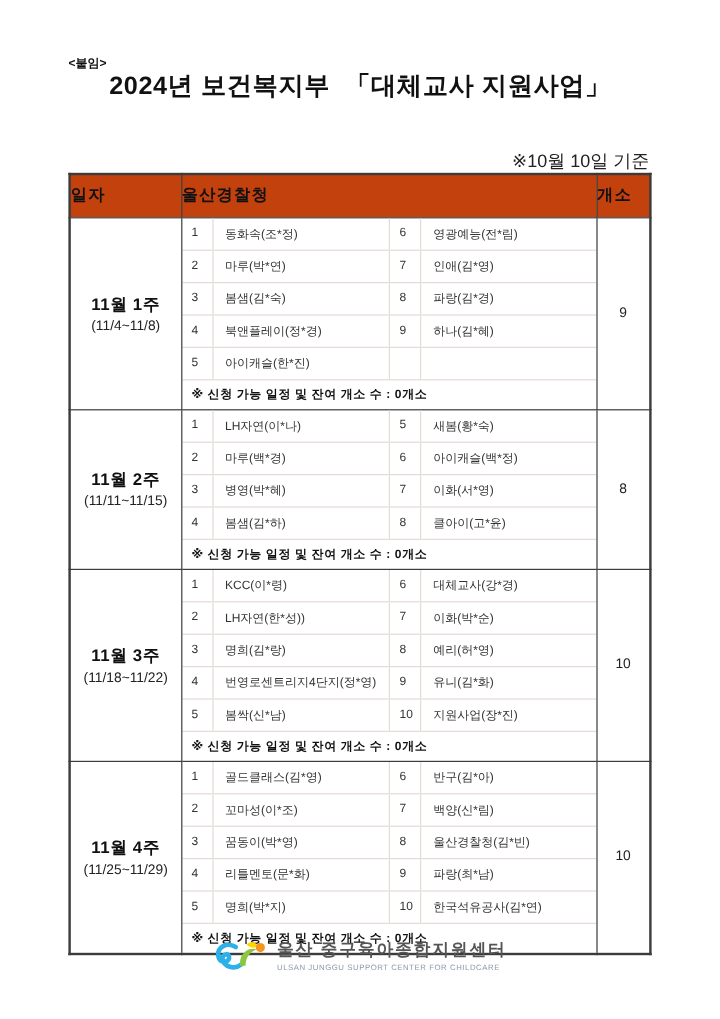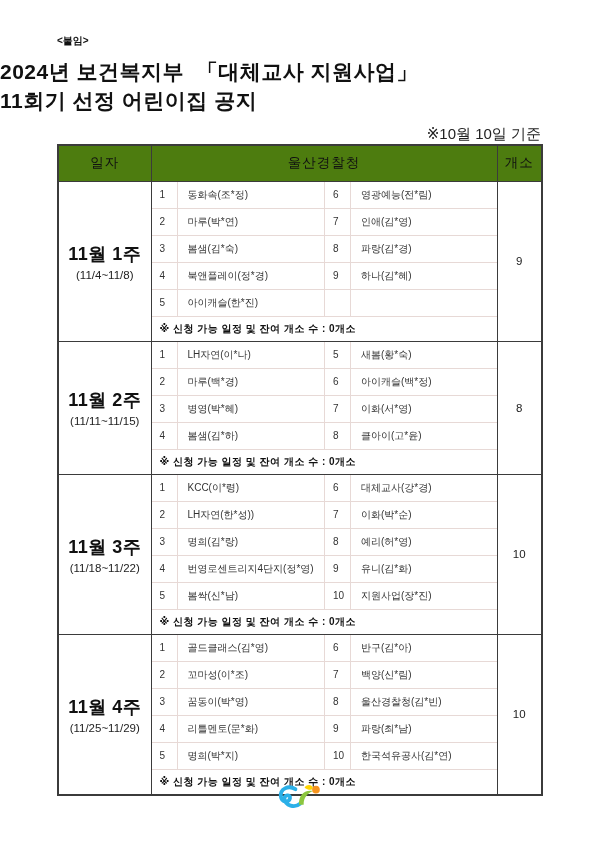--- a/index.html
+++ b/index.html
@@ -4,45 +4,45 @@
 <style>
   * { margin:0; padding:0; box-sizing:border-box; }
   html,body { background:#ffffff; }
   body {
     width:600px; height:849px; overflow:hidden;
     font-family:"Liberation Sans","DejaVu Sans",sans-serif;
     color:#222;
   }
   .page { position:relative; width:600px; height:849px; background:#fff; }
 
-  .attachment { position:absolute; left:57px; top:34px; font-size:10px; font-weight:bold; color:#111; }
+  .attachment { position:absolute; left:57px; top:46px; font-size:10px; font-weight:bold; color:#111; }
 
   .title {
     position:absolute; top:57px; left:0; width:100%;
-    text-align:left; font-weight:bold; font-size:21px; line-height:29px;
+    text-align:center; font-weight:bold; font-size:21px; line-height:29px;
     letter-spacing:0.5px; color:#111; white-space:pre-wrap;
   }
 
   .date-note { position:absolute; top:125px; right:59px; font-size:15px; color:#222; }
 
   table.main-table {
     position:absolute; top:144px; left:57px; width:484px;
     border-collapse:collapse; table-layout:fixed;
   }
   table.main-table th, table.main-table td { border:1.5px solid #3b3b3b; }
   table.main-table { border:2px solid #3b3b3b; }
   thead th {
-    background:#4d7c0f; height:36px; font-size:13.5px; font-weight:normal;
-    text-align:center; vertical-align:middle; letter-spacing:1px; color:#111;
+    background:#c2410c; height:36px; font-size:13.5px; font-weight:bold;
+    text-align:left; vertical-align:middle; letter-spacing:1px; color:#111;
   }
   col.c1 { width:93px; } col.c2 { width:346px; } col.c3 { width:45px; }
   tbody td { border-top:3px double #3b3b3b; vertical-align:middle; }
 
   td.c-date { text-align:center; }
-  .wlabel { font-size:18px; font-weight:bold; color:#111; letter-spacing:0.5px; }
+  .wlabel { font-size:14px; font-weight:bold; color:#111; letter-spacing:0.5px; }
   .wrange { font-size:11.5px; margin-top:3px; color:#222; }
 
   td.c-names { padding:0; vertical-align:top; }
   .erow { display:flex; border-bottom:1px solid #e7d9d6; }
   .erow:last-of-type { border-bottom:none; }
   .ecell { flex:1 1 50%; display:flex; align-items:stretch; height:26px; min-width:0; }
   .ecell + .ecell { border-left:1px solid #e7d9d6; }
   .enum {
     flex:0 0 26px; display:flex; align-items:center; padding-left:8px;
     font-size:10px; color:#333; border-right:1px solid #e7d9d6;
@@ -67,21 +67,21 @@
   .org-ko { font-size:14px; font-weight:bold; color:#555; letter-spacing:1.5px; }
   .org-en { font-size:6.5px; color:#8b98ad; letter-spacing:0.45px; margin-top:2px; }
 </style>
 </head>
 <body>
 
 <div class="page">
 
   <div class="attachment">&lt;붙임&gt;</div>
 
-  <div class="title"><span>2024년 보건복지부  「대체교사 지원사업」</span><br><span>11회기 선정 어린이집 공지</span></div>
+  <div class="title"><span>2024년 보건복지부  「대체교사 지원사업」</span><br></div>
 
   <div class="date-note">※10월 10일 기준</div>
 
   <table class="main-table">
     <colgroup>
         <col class="c1">
         <col class="c2">
         <col class="c3">
       </colgroup>
     <thead>
@@ -333,15 +333,19 @@
       </tbody>
   </table>
 
   <div class="footer">
     <svg class="logo-mark" viewBox="0 0 50 34" xmlns="http://www.w3.org/2000/svg">
       <path d="M20 9 C12 4 3 9 4 17 C5 24 13 24 14 19 C15 14 7 15 8 20 C9 27 19 30 25 25" fill="none" stroke="#2bb0e8" stroke-width="4.2" stroke-linecap="round"></path>
       <path d="M24 26 C23 16 30 9 39 11 C33 14 29 18 29 26 Z" fill="#8cc63f"></path>
       <path d="M30 7 C33 3 38 4 39 7 C39.5 9 37 10 34.5 9.5 C32.5 9 31 8 30 7 Z" fill="#ffd400"></path>
       <circle cx="42.5" cy="9.5" r="4.2" fill="#f7941e"></circle>
     </svg>
+    <div class="org-text">
+      <div class="org-ko">울산 중구육아종합지원센터</div>
+      <div class="org-en">ULSAN JUNGGU SUPPORT CENTER FOR CHILDCARE</div>
+    </div>
   </div>
 
 </div>
 
 </body></html>

